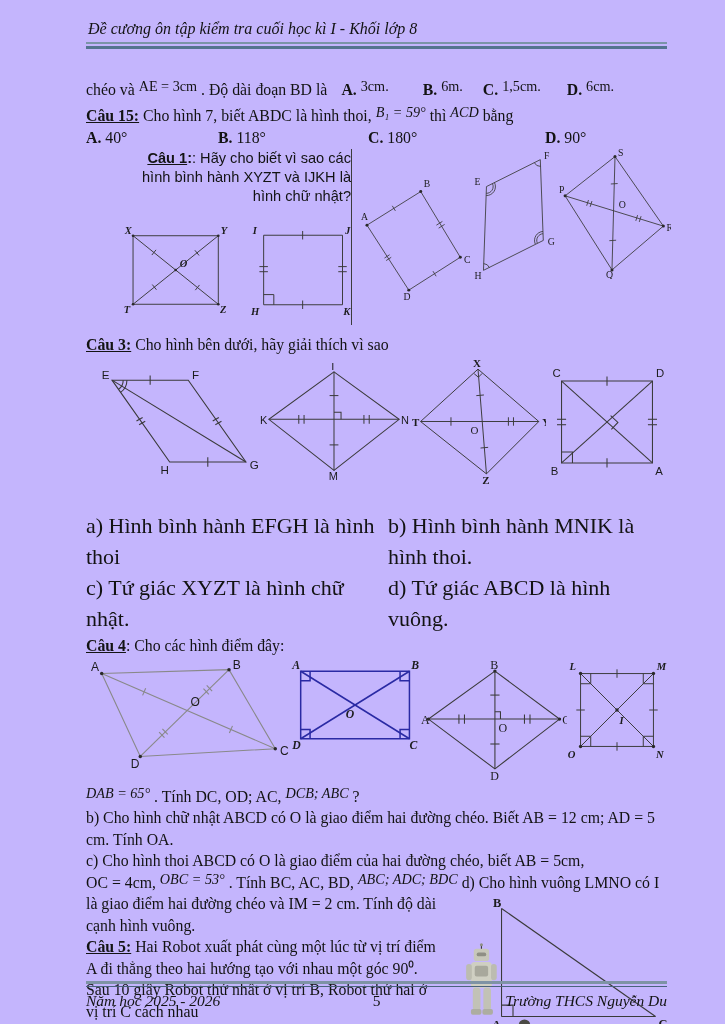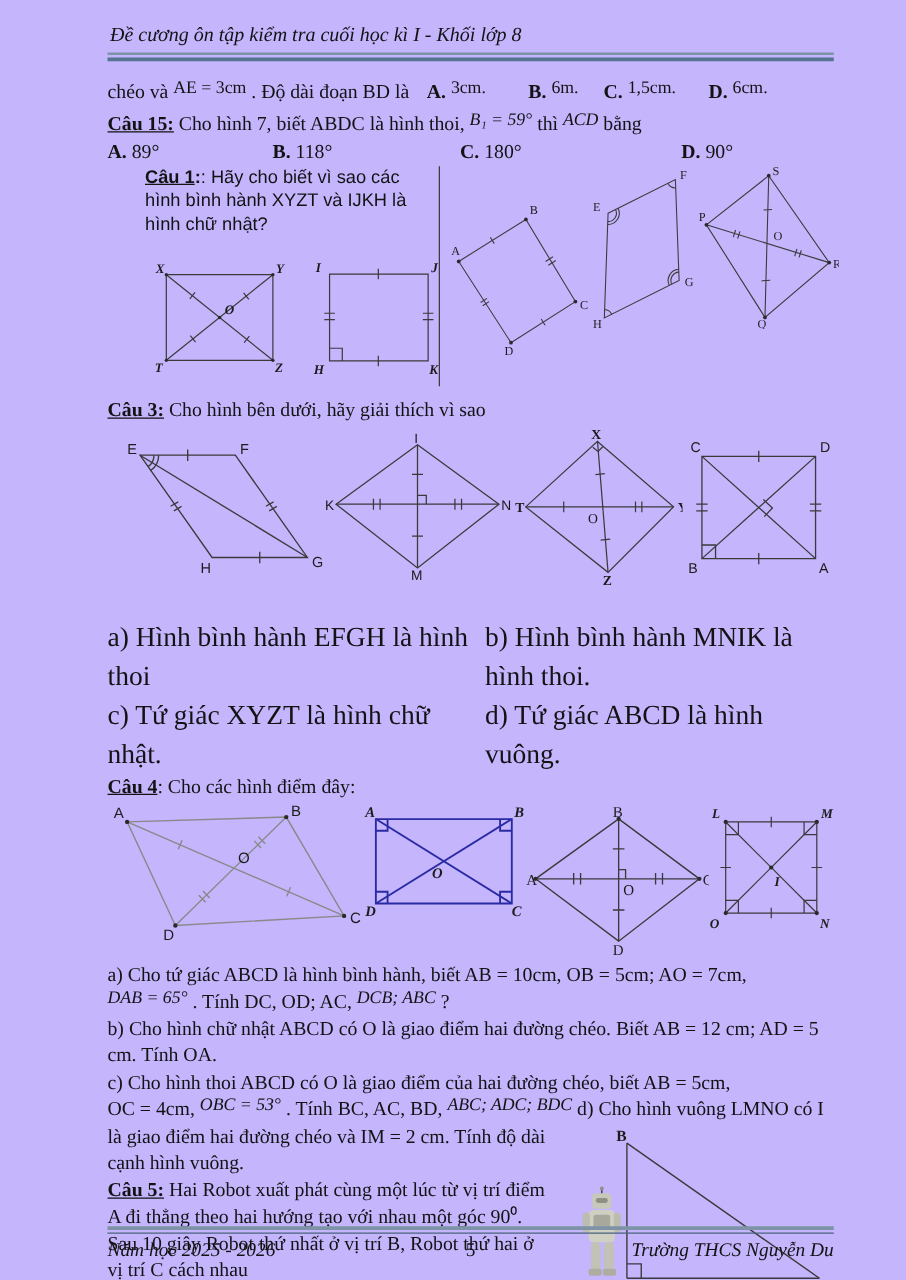--- a/index.html
+++ b/index.html
@@ -20,35 +20,35 @@
   .para { font-size:15.8px; line-height:1.36; margin:0; }
   .qlabel { font-weight:bold; text-decoration:underline; }
   .bold { font-weight:bold; }
   .mi { font-style:italic; }
   .raise { position:relative; top:-4px; font-size:14.2px; }
   .opt-letter { font-weight:bold; }
 
   .q14 { margin-top:14px; }
   .q14 .opt { display:inline-block; }
   .q14 .o-a { margin-left:14px; }
-  .q14 .o-b { margin-left:34px; }
+  .q14 .o-b { margin-left:34px;margin-top:16px; }
   .q14 .o-c { margin-left:20px; }
   .q14 .o-d { margin-left:26px; }
 
   .q15 { margin-top:5px; }
   .optrow { display:flex; font-size:15.8px; margin-top:2px; }
   .optrow .oc1 { width:132px; } .optrow .oc2 { width:150px; } .optrow .oc3 { width:177px; }
 
   .sec2 { font-weight:bold; font-size:16.2px; margin-top:3px; }
 
   
   .twocol { display:flex; margin-top:2px; }
   .colL { width:266px; box-sizing:border-box; padding-left:30px; border-right:1.3px solid #3c3c3c; }
   .colR { flex:1; padding-left:9px; }
-  .sans { font-family:"Liberation Sans", sans-serif; font-size:14.6px; line-height:1.3; }
+  .sans { font-family:"Liberation Sans", sans-serif; font-size:14.6px; line-height:1.3;text-align:right; }
   .figrow { display:flex; }
   .c1figs { margin-top:9px; gap:10px; margin-left:2px; }
   .c2figs { margin-top:0px; }
   .c2f1 { margin-top:20px; }
 
   .cau3 { margin-top:9px; }
   .figrow3 { display:flex; justify-content:space-between; align-items:center; margin-top:4px; }
   .items3 { display:grid; grid-template-columns:302px 1fr; font-size:22px; line-height:1.4; margin-top:27px; }
 
   .figrow4 { display:flex; justify-content:space-between; align-items:flex-start; margin-top:4px; margin-bottom:6px; }
@@ -91,21 +91,21 @@
     </div>
 
     <p class="para q14">
       <span>chéo và </span><span class="raise">AE = 3cm</span><span> . Độ dài đoạn BD là</span><span class="opt o-a"><span class="opt-letter">A.</span> <span class="raise">3cm.</span></span><span class="opt o-b"><span class="opt-letter">B.</span> <span class="raise">6m.</span></span><span class="opt o-c"><span class="opt-letter">C.</span> <span class="raise">1,5cm.</span></span><span class="opt o-d"><span class="opt-letter">D.</span> <span class="raise">6cm.</span></span>
     </p>
 
     <p class="para q15">
       <span class="qlabel">Câu 15:</span><span> Cho hình 7, biết ABDC là hình thoi, </span><span class="mi raise">B₁ = 59°</span><span> thì </span><span class="mi raise">ACD</span><span> bằng</span>
     </p>
     <div class="optrow">
-      <span class="oc1"><span class="opt-letter">A.</span> <span>89°</span></span>
+      <span class="oc1"><span class="opt-letter">A.</span> <span>40°</span></span>
       <span class="oc2"><span class="opt-letter">B.</span> <span>118°</span></span>
       <span class="oc3"><span class="opt-letter">C.</span> <span>180°</span></span>
       <span><span class="opt-letter">D.</span> <span>90°</span></span>
     </div>
 
 
     <div class="twocol">
       <div class="colL">
         <p class="para sans">
           <span class="qlabel">Câu 1</span><span class="bold">:</span><span>: Hãy cho biết vì sao các hình bình hành XYZT và IJKH là hình chữ nhật?</span>
@@ -369,21 +369,20 @@
           <circle class="dot" cx="16" cy="102" r="2"></circle>
         <circle class="dot" cx="59" cy="59" r="2"></circle>
         <text class="ti" x="3" y="12">L</text>
         <text class="ti" x="106" y="12">M</text>
         <text class="ti" x="62" y="76">I</text>
         <text class="ti" x="1" y="116">O</text>
         <text class="ti" x="105" y="116">N</text>
       </svg>
     </div>
 
-    <p class="para">a) Cho tứ giác ABCD là hình bình hành, biết AB = 10cm, OB = 5cm; AO = 7cm,</p>
     <p class="para">
       <span class="mi raise">DAB = 65°</span><span> . Tính DC, OD; AC, </span><span class="mi raise">DCB; ABC</span><span> ?</span>
     </p>
     <p class="para">b) Cho hình chữ nhật ABCD có O là giao điểm hai đường chéo. Biết AB = 12 cm; AD = 5 cm. Tính OA.</p>
     <p class="para">c) Cho hình thoi ABCD có O là giao điểm của hai đường chéo, biết AB = 5cm,</p>
 
     <p class="para">
       <span> OC = 4cm, </span><span class="mi raise">OBC = 53°</span><span> . Tính BC, AC, BD, </span><span class="mi raise">ABC; ADC; BDC</span><span class="tri-float">
           <svg class="fg" width="220" height="158" viewBox="0 0 230 165">
           <line x1="57" y1="14" x2="57" y2="127"></line>

